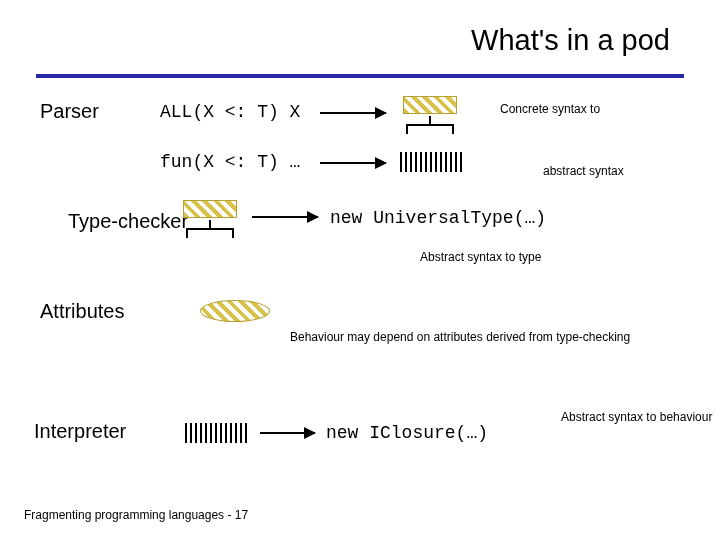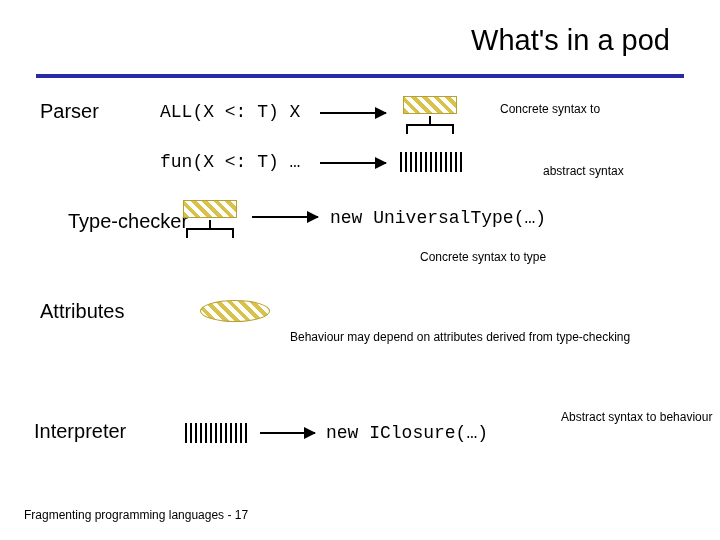--- a/index.html
+++ b/index.html
@@ -167,21 +167,21 @@
   <div class="hatch"></div>
   <div class="bracket">
       <div class="stem"></div>
       <div class="bar"></div>
       <div class="leg-l"></div>
       <div class="leg-r"></div>
     </div>
 </div>
 <div class="arrow" style="left:252px; top:216px; width:66px;"></div>
 <div class="code" style="left:330px; top:208px;">new UniversalType(…)</div>
-<div class="desc" style="left:420px; top:250px;">Concrete syntax to type</div>
+<div class="desc" style="left:420px; top:250px;">Abstract syntax to type</div>
 
 <div class="label" style="left:40px; top:300px;">Attributes</div>
 <div class="oval" style="left:200px; top:300px;"></div>
 <div class="desc" style="left:290px; top:330px; width:380px;">Behaviour may depend on attributes derived from type-checking</div>
 
 <div class="label" style="left:34px; top:420px;">Interpreter</div>
 <div class="stripes" style="left:185px; top:423px;"></div>
 <div class="arrow" style="left:260px; top:432px; width:55px;"></div>
 <div class="code" style="left:326px; top:423px;">new IClosure(…)</div>
 <div class="desc" style="left:530px; top:410px; width:170px;margin-left:31px;">Abstract syntax to behaviour</div>

